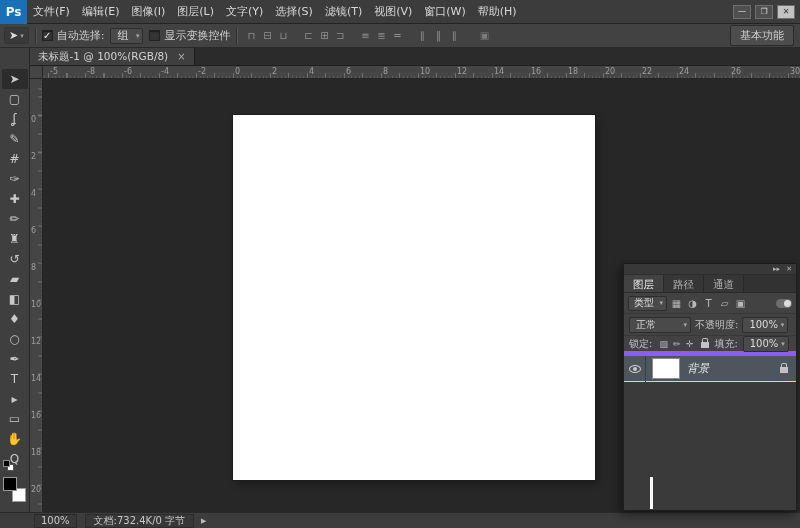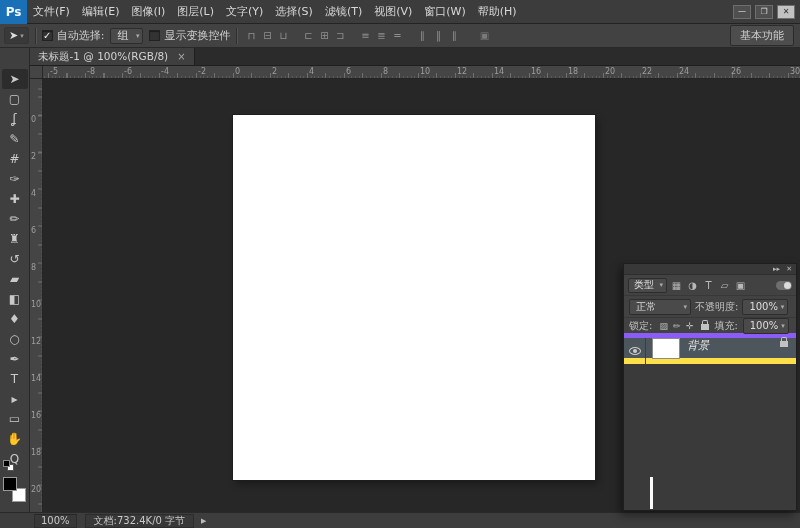--- a/index.html
+++ b/index.html
@@ -132,22 +132,22 @@
   .value-combo { width:46px; height:16px; font-size:10px; }
   .lock-row { height:20px; display:flex; align-items:center; gap:5px; padding:0 5px;
               border-bottom:5px solid #8b5cf6; }
   .lock-icons { display:flex; }
   .css-lock { position:relative; width:8px; height:6px; background:#c2c2c2; display:inline-block;
               margin-top:3px; }
   .css-lock::before { content:""; position:absolute; left:1px; top:-4px; width:4px; height:4px;
                       border:1px solid #c2c2c2; border-bottom:none; border-radius:2px 2px 0 0; }
   .mini-label.fill { }
   .layer-list { flex:1; background:#3a3a3a; }
-  .layer-row { height:26px; display:flex; align-items:flex-start; background:#4d565c;
-               border-bottom:6px solid #fde047; }
+  .layer-row { height:26px; display:flex; align-items:center; background:#4d565c;
+               border-bottom:1px solid #fde047; }
   .eye-well { width:22px; height:26px; border-right:1px solid #3a3f42; display:flex;
               align-items:center; justify-content:center; }
   .eye { position:relative; width:12px; height:8px; border:1px solid #ccc; border-radius:50%; }
   .eye::after { content:""; position:absolute; left:3px; top:1px; width:4px; height:4px;
                 background:#ccc; border-radius:50%; }
   .layer-thumb { width:28px; height:21px; background:#fff; border:1px solid #8c8c8c; margin-left:6px; }
   .layer-name { font-size:11px; font-style:italic; color:#e6e6e6; margin-left:7px; }
   .layer-lock { margin-left:auto; margin-right:8px; }
 
   .artifact { position:absolute; left:650px; top:477px; width:3px; height:32px; background:#fcfcfc; z-index:6; }
@@ -342,20 +342,26 @@
 
   <div class="canvas-area">
     <div class="canvas"></div>
   </div>
 
   <div class="layers-panel">
     <div class="panel-header">
       <span class="ph-icon">▸▸</span>
       <span class="ph-icon">✕</span>
     </div>
+    <div class="panel-tabs">
+
+    <span class="panel-tab">图层</span>
+        <span class="panel-tab">路径</span>
+        <span class="panel-tab">通道</span>
+      </div>
     <div class="filter-row">
       <div class="combo filter-combo">
         <span>类型</span>
         <span class="combo-arrow">▾</span>
       </div>
       <div class="filter-icons">
 
       <span class="f-icon">▦</span>
           <span class="f-icon">◑</span>
           <span class="f-icon">T</span>

